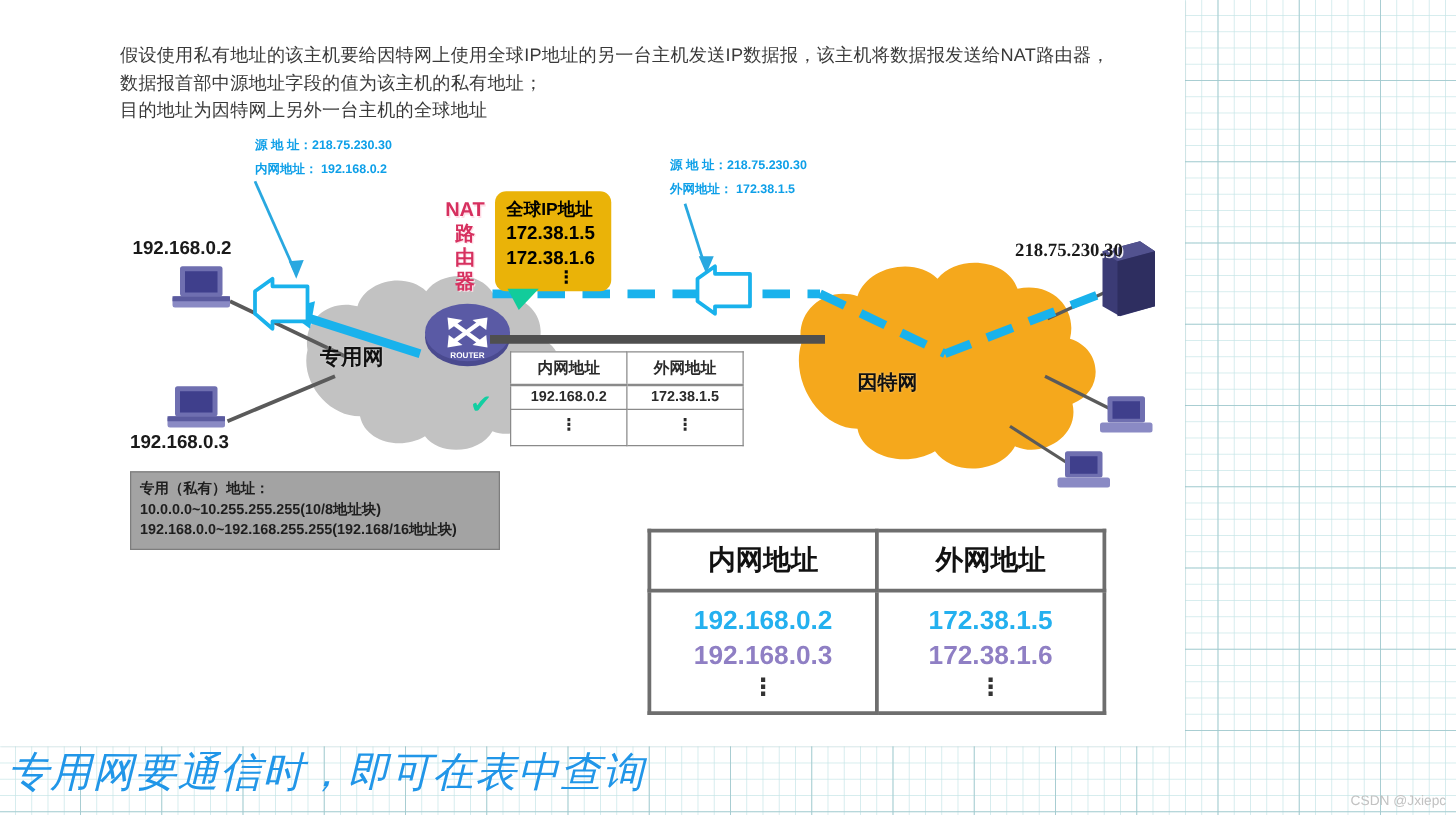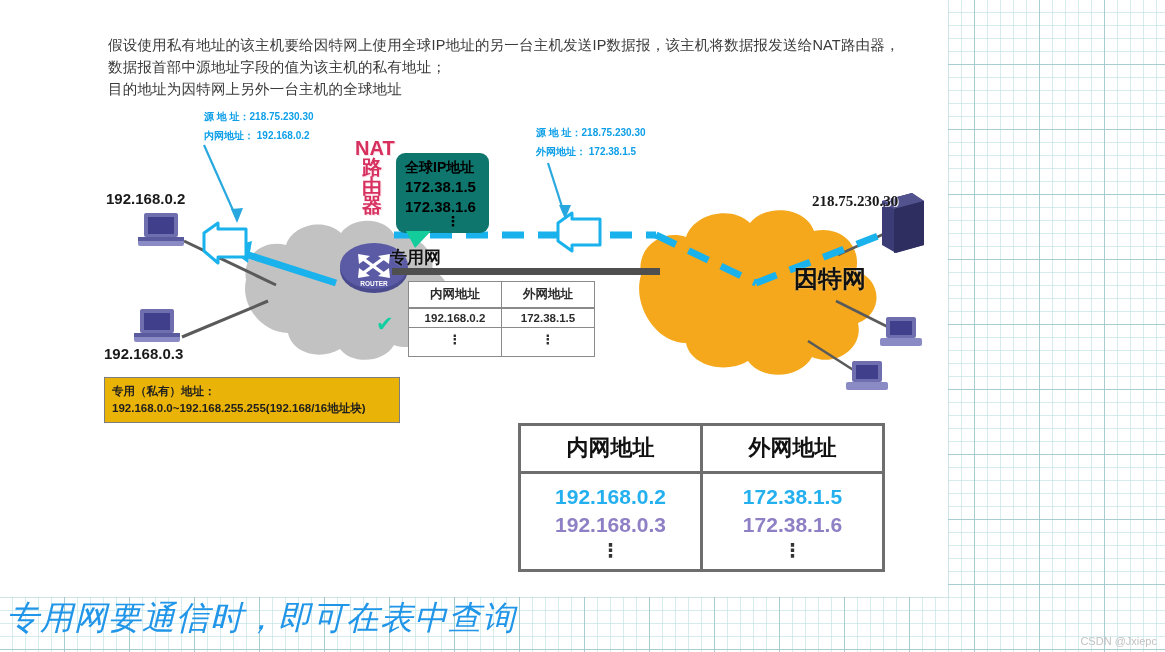--- a/index.html
+++ b/index.html
@@ -43,21 +43,20 @@
   #intro {
     position: absolute;
     left: 96px;
     top: 34px;
     width: 860px;
     color: #3a3a3a;
     font-size: 14.5px;
     line-height: 22px;
     letter-spacing: 0.2px;
     white-space: pre-line;
-    margin-left: 12px;
   }
 
   
   #diagram {
     position: absolute;
     left: 96px;
     top: 105px;
     width: 852px;
     height: 490px;
   }
@@ -79,40 +78,42 @@
     font-weight: bold;
     font-size: 15px;
     white-space: nowrap;
     text-shadow: 1px 1px 0 rgba(255,255,255,0.9);
   }
 
   
   .cloud-text {
     position: absolute;
     left: 0; right: 0;
-    text-align: right;
+    text-align: left;
     font-weight: bold;
     color: #111;
     text-shadow: 0 0 2px rgba(255,255,255,0.45);
+    margin-top: 28px;
   }
 
   
   #nat-label {
     color: #d6305f;
     font-weight: bold;
-    font-size: 20px;
+    font-size: 16px;
     line-height: 19px;
     text-align: center;
     width: 34px;
     text-shadow: 1px 1px 0 rgba(255,220,230,0.95);
+    margin-top: 20px;
   }
 
   
   #global-bubble {
-    background: #0f766e;
+    background: #eab308;
     border-radius: 9px;
     padding: 5px 9px 8px 9px;
     width: 93px;
     box-sizing: border-box;
   }
   #global-bubble .bubble-title {
     font-weight: bold;
     font-size: 14px;
     color: #000;
     line-height: 19px;
@@ -175,21 +176,21 @@
   }
   #check-mark {
     color: #12cfa2;
     font-size: 21px;
     font-weight: bold;
     line-height: 1;
   }
 
   
   #private-box {
-    background: #eab308;
+    background: #a3a3a3;
     border: 1px solid #7d7d7d;
     padding: 5px 7px 6px 7px;
     width: 296px;
     box-sizing: border-box;
   }
   #private-box div {
     color: #1e1e1e;
     font-weight: bold;
     font-size: 11.5px;
     line-height: 16.5px;
@@ -376,21 +377,21 @@
 
   <div class="abs addr-label" style="left:8px; top:240px;">192.168.0.3</div>
 
   <div class="abs addr-label" style="left:716px; top:88px;font-family:Liberation Serif, serif;">218.75.230.30</div>
 
   <div class="abs" style="left:160px; top:142px; width:185px;">
     <div class="cloud-text" style="position:static; font-size:17px; line-height:22px;">专用网</div>
   </div>
 
   <div class="abs" style="left:590px; top:160px; width:180px;">
-    <div class="cloud-text" style="position:static; font-size:24px; line-height:28px;">因特网</div>
+    <div class="cloud-text" style="position:static; font-size:16px; line-height:28px;font-family:Liberation Mono, monospace;">因特网</div>
   </div>
 
   <div class="abs" id="nat-label" style="left:259px; top:34px;">
     <div>NAT</div>
     <div>路</div>
     <div>由</div>
     <div>器</div>
   </div>
 
   <div class="abs" id="global-bubble" style="left:300px; top:48px;">
@@ -417,20 +418,21 @@
     </tr>
     <tr>
       <td class="dots">⋮</td>
       <td class="dots">⋮</td>
     </tr>
   </tbody>
     </table>
 
   <div class="abs" id="private-box" style="left:8px; top:272px;">
     <div>专用（私有）地址：</div>
+    <div>10.0.0.0~10.255.255.255(10/8地址块)</div>
     <div>192.168.0.0~192.168.255.255(192.168/16地址块)</div>
   </div>
 
   <table class="abs nat-big" style="left:422px; top:318px;">
     <tbody>
         <tr>
       <td class="hdr">内网地址</td>
       <td class="hdr">外网地址</td>
     </tr>
     <tr>

